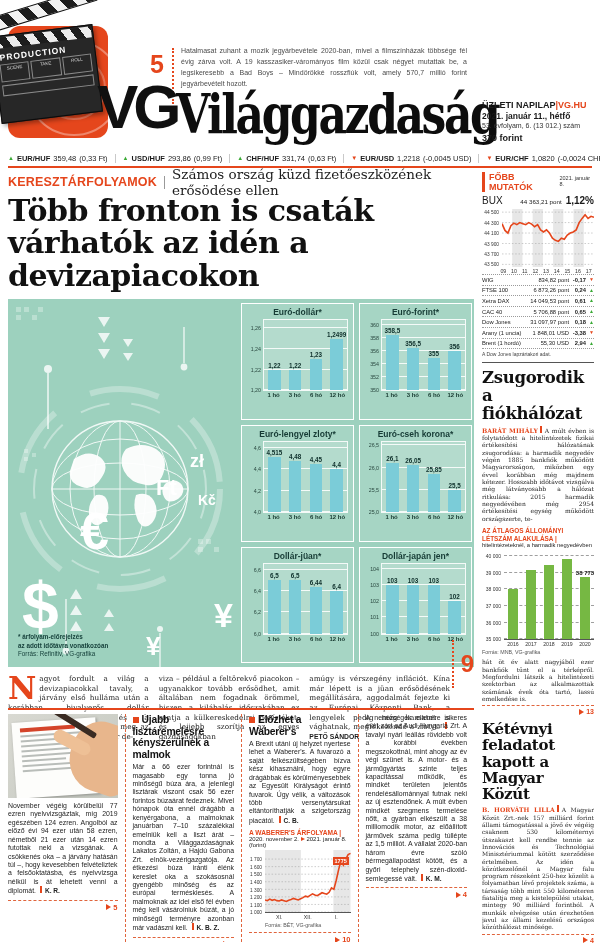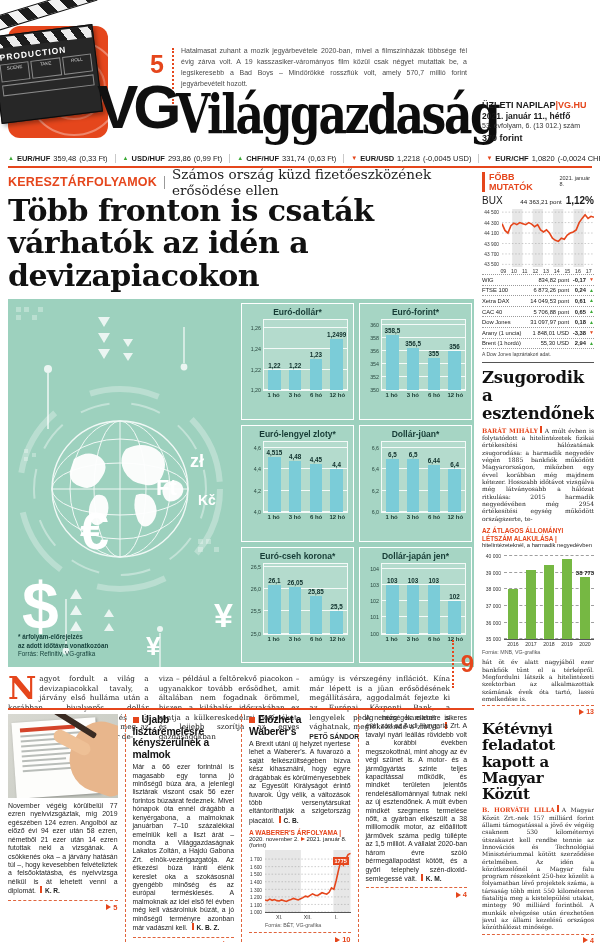--- a/index.html
+++ b/index.html
@@ -368,65 +368,65 @@
               <span class="vl" style="left:87.5%;bottom:60.60606060606065%">4,4</span>
             </div>
             <div class="xls">
               <span>1 hó</span>
               <span>3 hó</span>
               <span>6 hó</span>
               <span>12 hó</span>
             </div>
           </div>
         <div class="fxp">
+            <div class="ct">Euró-cseh korona*</div>
+            <div class="plot" style="height:70px">
+              <i class="gl " style="bottom:94.9367088607596%"></i>
+              <span class="yl" style="bottom:94.9367088607596%">26,5</span>
+              <i class="gl " style="bottom:63.291139240506396%"></i>
+              <span class="yl" style="bottom:63.291139240506396%">26,0</span>
+              <i class="gl " style="bottom:31.645569620253198%"></i>
+              <span class="yl" style="bottom:31.645569620253198%">25,5</span>
+              <i class="gl " style="bottom:0%"></i>
+              <span class="yl" style="bottom:0%">25,0</span>
+              <i class="bar" style="left:5%;width:15%;height:69.62025316455713%;background:#7bccd8"></i>
+              <span class="vl" style="left:12.5%;bottom:69.62025316455713%">26,1</span>
+              <i class="bar" style="left:30%;width:15%;height:66.45569620253177%;background:#7bccd8"></i>
+              <span class="vl" style="left:37.5%;bottom:66.45569620253177%">26,05</span>
+              <i class="bar" style="left:55%;width:15%;height:53.797468354430535%;background:#7bccd8"></i>
+              <span class="vl" style="left:62.5%;bottom:53.797468354430535%">25,85</span>
+              <i class="bar" style="left:80%;width:15%;height:31.645569620253198%;background:#7bccd8"></i>
+              <span class="vl" style="left:87.5%;bottom:31.645569620253198%">25,5</span>
+            </div>
+            <div class="xls">
+              <span>1 hó</span>
+              <span>3 hó</span>
+              <span>6 hó</span>
+              <span>12 hó</span>
+            </div>
+          </div>
+        <div class="fxp">
             <div class="ct">Dollár-jüan*</div>
             <div class="plot" style="height:70px">
               <i class="gl " style="bottom:90.90909090909084%"></i>
               <span class="yl" style="bottom:90.90909090909084%">6,6</span>
               <i class="gl " style="bottom:60.60606060606065%"></i>
               <span class="yl" style="bottom:60.60606060606065%">6,4</span>
               <i class="gl " style="bottom:30.303030303030326%"></i>
               <span class="yl" style="bottom:30.303030303030326%">6,2</span>
               <i class="gl " style="bottom:0%"></i>
               <span class="yl" style="bottom:0%">6,0</span>
               <i class="bar" style="left:5%;width:15%;height:75.75757575757575%;background:#7bccd8"></i>
               <span class="vl" style="left:12.5%;bottom:75.75757575757575%">6,5</span>
               <i class="bar" style="left:30%;width:15%;height:75.75757575757575%;background:#7bccd8"></i>
               <span class="vl" style="left:37.5%;bottom:75.75757575757575%">6,5</span>
               <i class="bar" style="left:55%;width:15%;height:66.66666666666671%;background:#7bccd8"></i>
               <span class="vl" style="left:62.5%;bottom:66.66666666666671%">6,44</span>
               <i class="bar" style="left:80%;width:15%;height:60.60606060606065%;background:#7bccd8"></i>
               <span class="vl" style="left:87.5%;bottom:60.60606060606065%">6,4</span>
-            </div>
-            <div class="xls">
-              <span>1 hó</span>
-              <span>3 hó</span>
-              <span>6 hó</span>
-              <span>12 hó</span>
-            </div>
-          </div>
-        <div class="fxp">
-            <div class="ct">Euró-cseh korona*</div>
-            <div class="plot" style="height:70px">
-              <i class="gl " style="bottom:94.9367088607596%"></i>
-              <span class="yl" style="bottom:94.9367088607596%">26,5</span>
-              <i class="gl " style="bottom:63.291139240506396%"></i>
-              <span class="yl" style="bottom:63.291139240506396%">26,0</span>
-              <i class="gl " style="bottom:31.645569620253198%"></i>
-              <span class="yl" style="bottom:31.645569620253198%">25,5</span>
-              <i class="gl " style="bottom:0%"></i>
-              <span class="yl" style="bottom:0%">25,0</span>
-              <i class="bar" style="left:5%;width:15%;height:69.62025316455713%;background:#7bccd8"></i>
-              <span class="vl" style="left:12.5%;bottom:69.62025316455713%">26,1</span>
-              <i class="bar" style="left:30%;width:15%;height:66.45569620253177%;background:#7bccd8"></i>
-              <span class="vl" style="left:37.5%;bottom:66.45569620253177%">26,05</span>
-              <i class="bar" style="left:55%;width:15%;height:53.797468354430535%;background:#7bccd8"></i>
-              <span class="vl" style="left:62.5%;bottom:53.797468354430535%">25,85</span>
-              <i class="bar" style="left:80%;width:15%;height:31.645569620253198%;background:#7bccd8"></i>
-              <span class="vl" style="left:87.5%;bottom:31.645569620253198%">25,5</span>
             </div>
             <div class="xls">
               <span>1 hó</span>
               <span>3 hó</span>
               <span>6 hó</span>
               <span>12 hó</span>
             </div>
           </div>
         <div class="fxp">
             <div class="ct">Dollár-japán jen*</div>
@@ -652,21 +652,21 @@
           <span class="inm">Brent (1 hordó)</span>
           <span class="ivl">55,30 USD</span>
           <span class="ich">2,94</span>
           <span class="tri up">▲</span>
         </div>
       </div>
     <div class="ind-foot">A Dow Jones lapzártakori adat.</div>
     <div class="rail-div"></div>
 
     <div>
-      <div class="rtitle">Zsugorodik a esztendőnek</div>
+      <div class="rtitle">Zsugorodik a fiókhálózat</div>
       <div class="rbody">
         <span class="rbyline">BARÁT MIHÁLY</span><span class="pipe"></span><span>A múlt évben is folytatódott a hitelintézetek fizikai értékesítési hálózatának zsugorodása: a harmadik negyedév végén 1885 bankfiók működött Magyarországon, miközben egy évvel korábban még majdnem kétezer. Hosszabb időtávot vizsgálva még látványosabb a hálózat ritkulása: 2015 harmadik negyedévében még 2954 értékesítési egység működött országszerte, te-</span>
       </div>
       <div class="bank-chart">
         <div class="ct1">AZ ÁTLAGOS ÁLLOMÁNYI LÉTSZÁM ALAKULÁSA |</div>
         <div class="ct2">hitelintézeteknél, a harmadik negyedévben</div>
         <div>
             <div class="plot" style="height:88px">
               <i class="gl dash" style="bottom:94.33962264150944%"></i>
               <span class="yl" style="bottom:94.33962264150944%">40 000</span>

